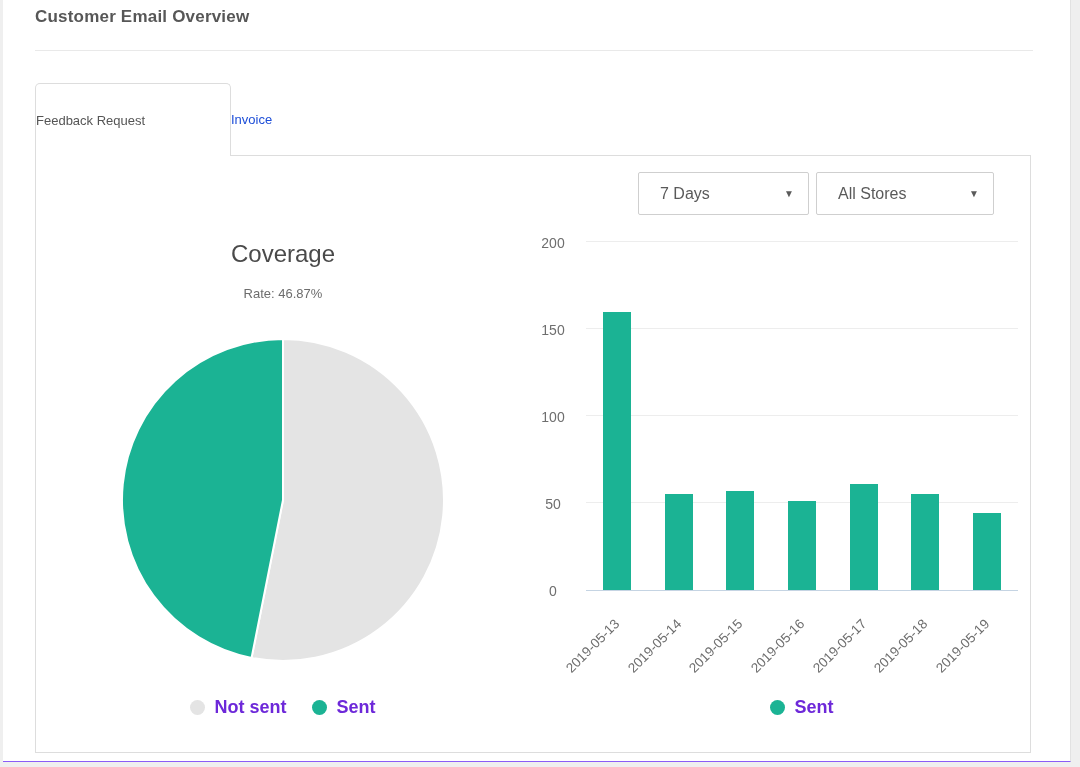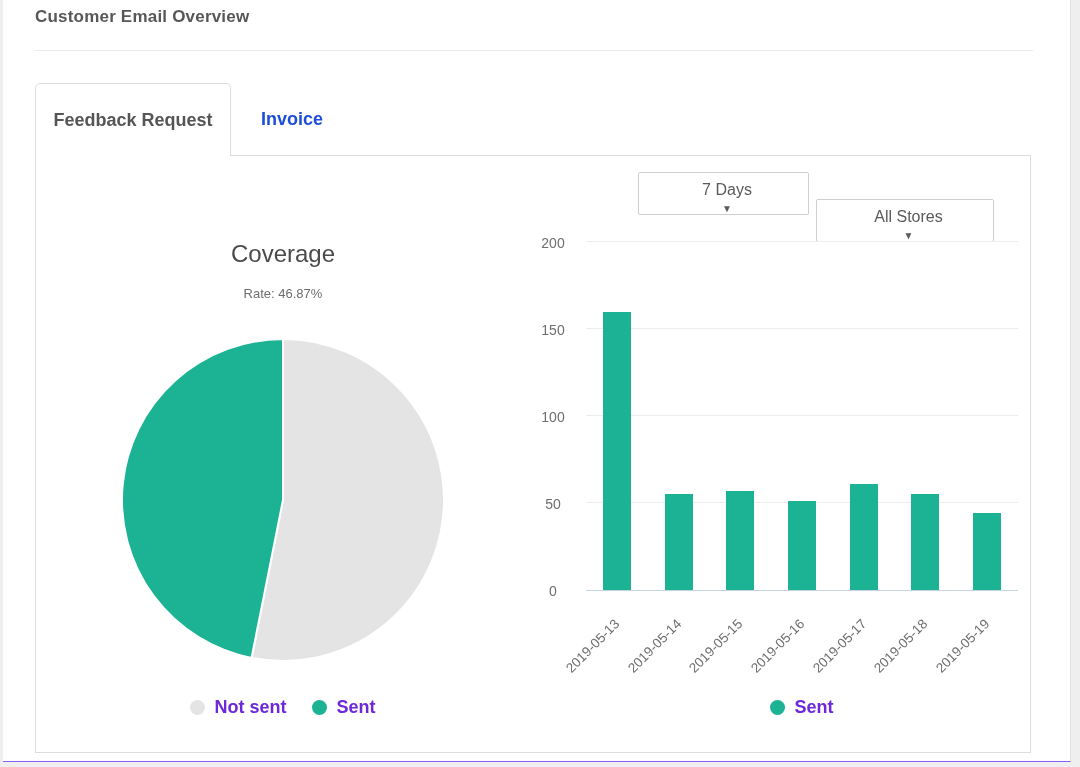--- a/index.html
+++ b/index.html
@@ -14,42 +14,42 @@
   .page-title {
     position:absolute; left:32px; top:7px;
     font-size:17px; font-weight:bold; color:#575757; letter-spacing:.2px;
   }
   .header-divider {
     position:absolute; left:32px; top:50px; width:998px; height:1px; background:#e9e9e9;
   }
 
   .tabs { position:absolute; left:32px; top:83px; display:flex; z-index:2; }
   .tab {
-    height:73px; display:flex; align-items:center; justify-content:center;
-    font-size:18px; font-weight:bold; cursor:pointer;
+    height:73px; display:flex; align-items:center; justify-content:flex-start;
+    font-size:13px; font-weight:normal; cursor:pointer;
   }
   .tab.active {
     width:196px; background:#fff; color:#555;
     border:1px solid #dddddd; border-bottom:none; border-radius:5px 5px 0 0;
   }
   .tab.inactive { width:122px; color:#1d4ed8; }
 
   .panel {
     position:absolute; left:32px; top:155px; width:996px; height:598px;
     background:#fff; border:1px solid #dddddd; z-index:1;
   }
 
   .select {
     position:absolute; height:43px; background:#fff; border:1px solid #cfcfcf;
     border-radius:2px; display:flex; align-items:center; justify-content:space-between;
-    padding:8px 14px 0 21px; color:#5a5a5a; font-size:16px; cursor:pointer;flex-direction:column;
+    padding:0 14px 0 21px; color:#5a5a5a; font-size:16px; cursor:pointer;
   }
   .select .caret { font-size:10px; color:#5a5a5a; }
   .select-period { left:602px; top:16px; width:171px; }
-  .select-store  { left:780px; top:16px; width:178px;margin-top:27px; }
+  .select-store  { left:780px; top:16px; width:178px; }
 
   
   .pie-title {
     position:absolute; left:97px; top:84px; width:300px; text-align:center;
     font-size:24px; color:#4a4a4a;
   }
   .pie-subtitle {
     position:absolute; left:97px; top:130px; width:300px; text-align:center;
     font-size:13px; color:#6d6d6d;
   }

